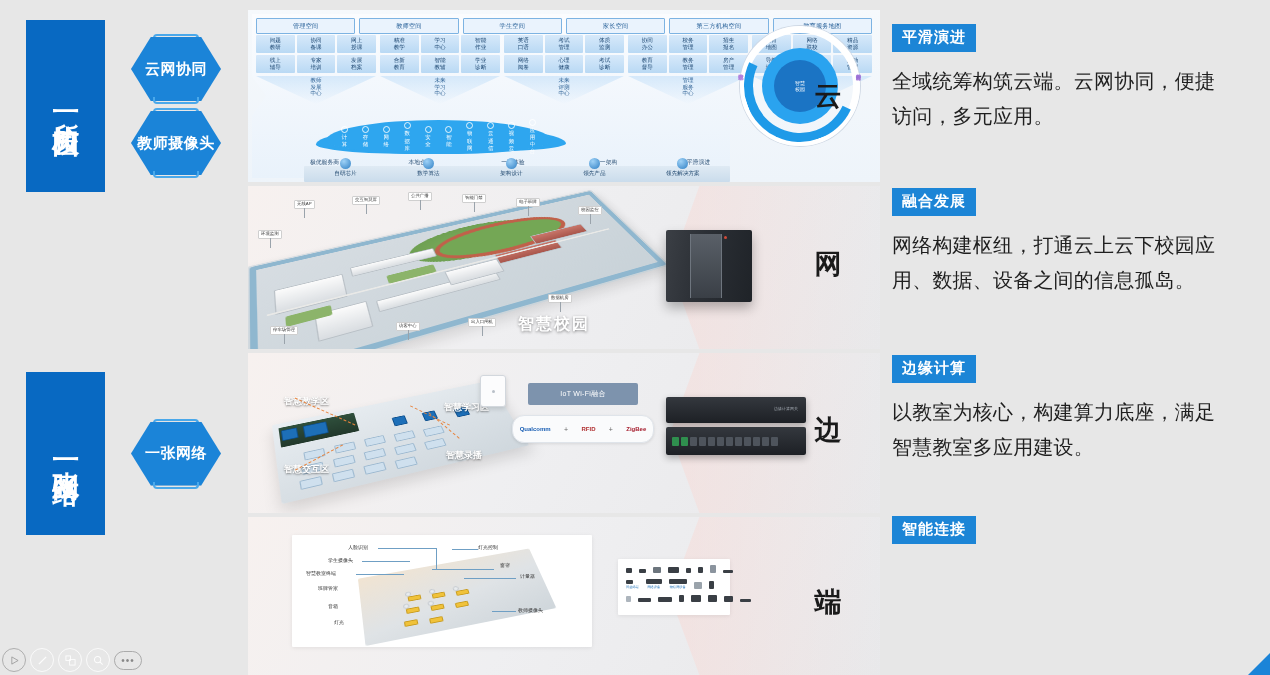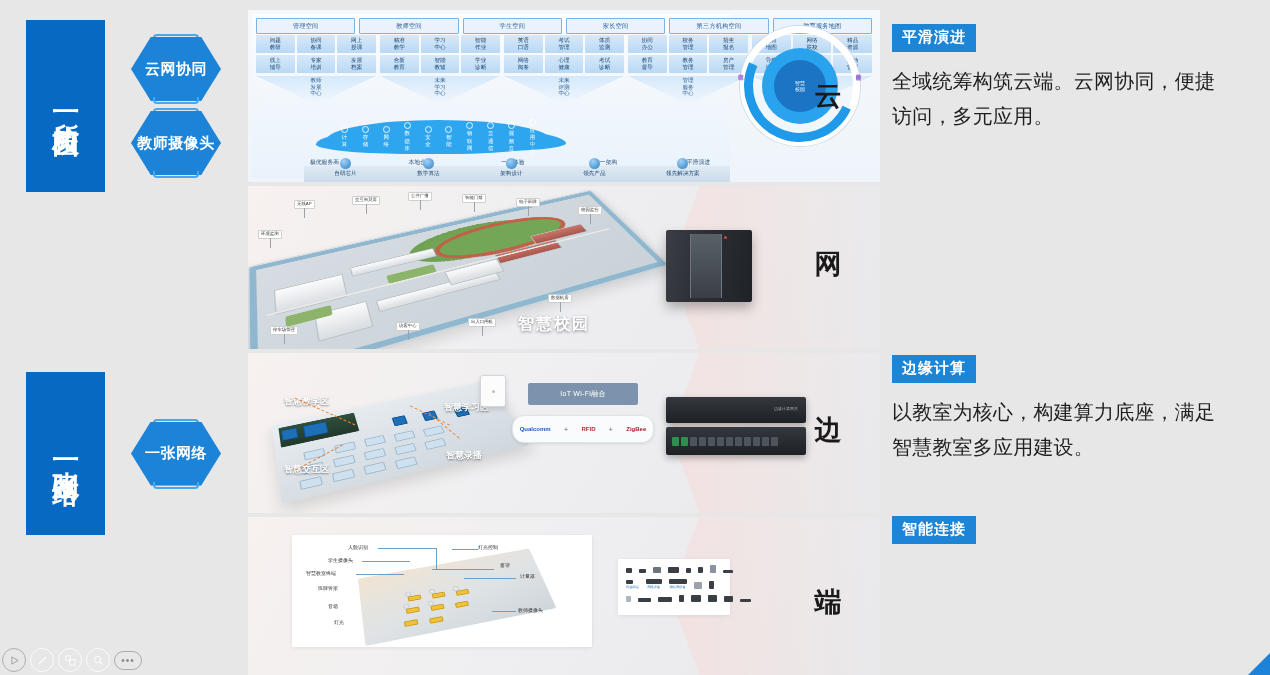--- a/index.html
+++ b/index.html
@@ -807,20 +807,24 @@
 
   <div class="bigchar" style="top:78px;">云</div>
   <div class="bigchar" style="top:246px;">网</div>
   <div class="bigchar" style="top:412px;">边</div>
   <div class="bigchar" style="top:584px;">端</div>
 
   <div class="note" style="top:24px;">
     <span class="note-tag">平滑演进</span>
     <div class="note-body">全域统筹构筑云端。云网协同，便捷访问，多元应用。</div>
   </div>
+  <div class="note" style="top:188px;">
+    <span class="note-tag">融合发展</span>
+    <div class="note-body">网络构建枢纽，打通云上云下校园应用、数据、设备之间的信息孤岛。</div>
+  </div>
   <div class="note" style="top:355px;">
     <span class="note-tag">边缘计算</span>
     <div class="note-body">以教室为核心，构建算力底座，满足智慧教室多应用建设。</div>
   </div>
   <div class="note" style="top:516px;">
     <span class="note-tag">智能连接</span>
   </div>
 
   <div class="tb-strip"></div>
   <div class="toolbar">

